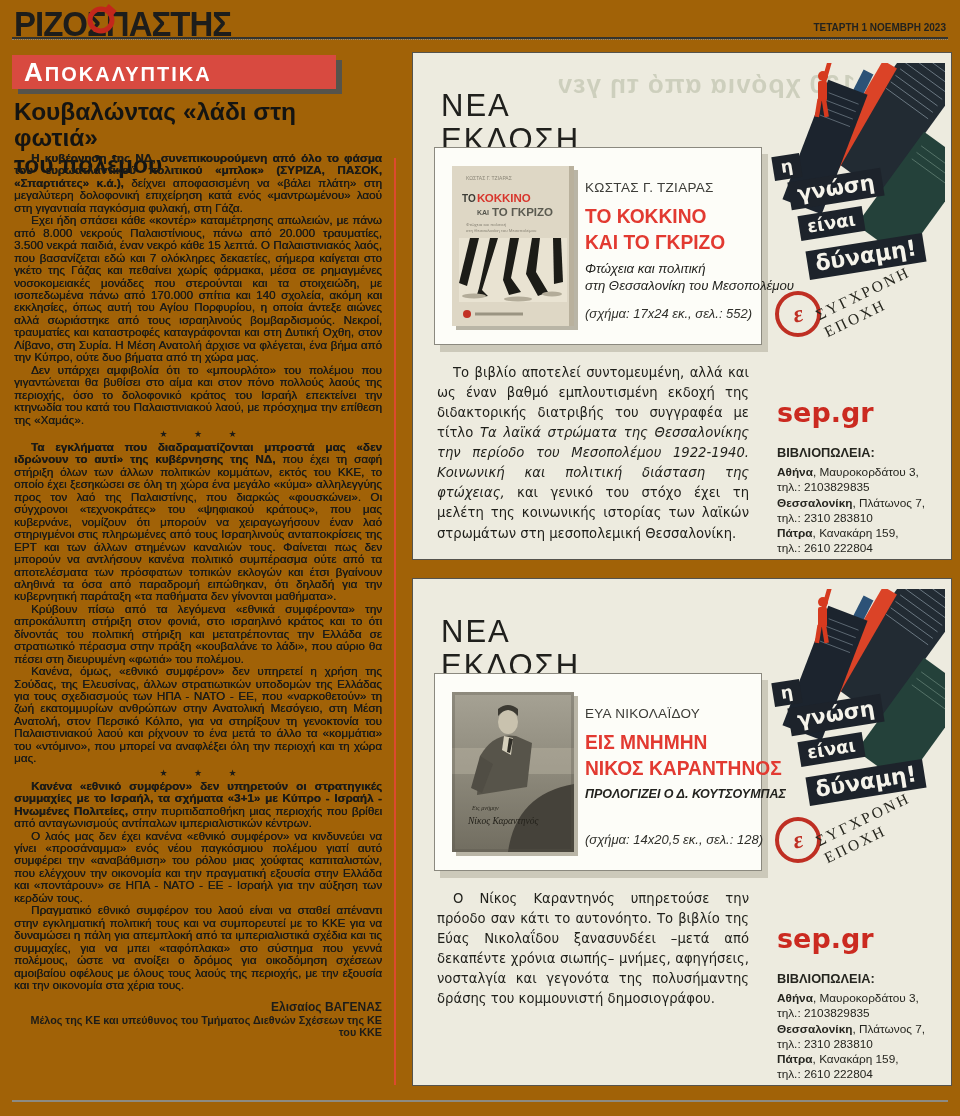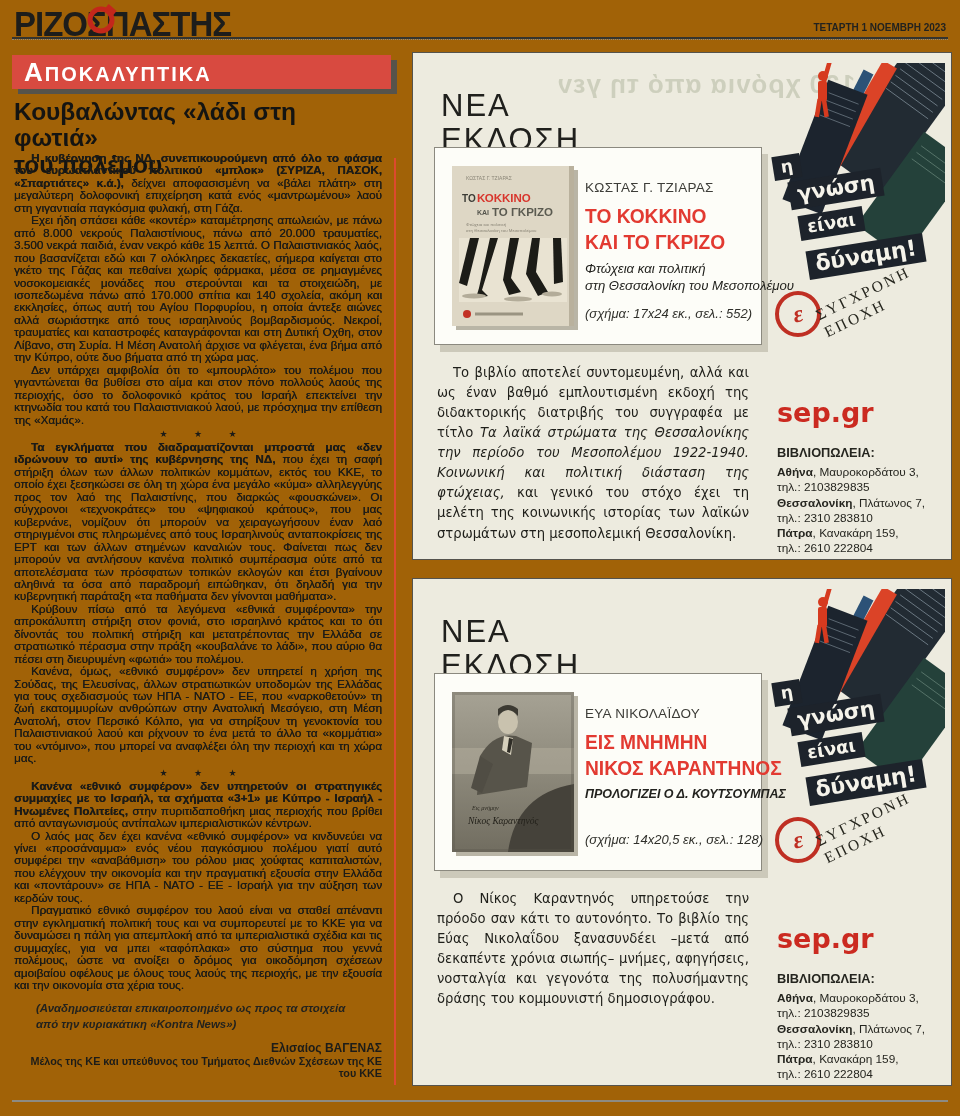--- a/index.html
+++ b/index.html
@@ -6,21 +6,21 @@
   body{background:#e8e6df;}
   .page{position:relative;width:960px;height:1116px;background:#a16207;overflow:hidden;
         font-family:"Liberation Sans",sans-serif;color:#1a1a18;}
   
   .masthead{position:absolute;left:14px;top:4px;font-size:33px;font-weight:900;
             letter-spacing:-1px;color:#1d1d1b;transform:scaleY(1.06);transform-origin:left top;z-index:1;}
   .m-emblem{position:absolute;left:82px;top:-2px;z-index:2;}
   .m-date{position:absolute;right:14px;top:22px;font-size:10px;font-weight:700;color:#22221f;}
   .m-rule{position:absolute;left:12px;right:12px;top:37px;height:0;border-top:2px solid #35342f;border-bottom:1px dotted #8b897f;}
   
-  .banner{position:absolute;left:12px;top:55px;width:379px;height:34px;background:#d84a40;
+  .banner{position:absolute;left:12px;top:55px;width:324px;height:34px;background:#d84a40;
           box-shadow:6px 5px 0 #56534b;display:flex;align-items:center;padding-left:12px;box-sizing:border-box;z-index:1;text-align:center;}
   .banner span{color:#fff;font-weight:700;font-size:20px;letter-spacing:2px;}
   .banner span::first-letter{font-size:26px;}
   .a-title{position:absolute;left:14px;top:99px;width:372px;font-size:24.5px;font-weight:700;
            line-height:1.08;color:#141412;}
   .a-body{position:absolute;left:14px;top:152px;width:368px;}
   .a-body p{margin:0;text-indent:17px;font-size:11.7px;line-height:12.45px;text-align:justify;
             color:#1b1b18;text-shadow:0.25px 0 currentColor;}
   .a-body p b{font-weight:700;}
   .stars{text-align:center;font-size:9px;letter-spacing:12px;color:#1b1b18;padding:3px 0 2px 12px;}
@@ -103,24 +103,20 @@
         <p>Δεν υπάρχει αμφιβολία ότι το «μπουρλότο» του πολέμου που γιγαντώνεται θα βυθίσει στο αίμα και στον πόνο πολλούς λαούς της περιοχής, όσο το δολοφονικό κράτος του Ισραήλ επεκτείνει την κτηνωδία του κατά του Παλαιστινιακού λαού, με πρόσχημα την επίθεση της «Χαμάς».</p>
         <div class="stars">★ ★ ★</div>
         <p><b>Τα εγκλήματα που διαδραματίζονται μπροστά μας «δεν ιδρώνουν το αυτί» της κυβέρνησης της ΝΔ,</b> που έχει τη σαφή στήριξη όλων των άλλων πολιτικών κομμάτων, εκτός του ΚΚΕ, το οποίο έχει ξεσηκώσει σε όλη τη χώρα ένα μεγάλο «κύμα» αλληλεγγύης προς τον λαό της Παλαιστίνης, που διαρκώς «φουσκώνει». Οι σύγχρονοι «τεχνοκράτες» του «ψηφιακού κράτους», που μας κυβερνάνε, νομίζουν ότι μπορούν να χειραγωγήσουν έναν λαό στηριγμένοι στις πληρωμένες από τους Ισραηλινούς ανταποκρίσεις της ΕΡΤ και των άλλων στημένων καναλιών τους. Φαίνεται πως δεν μπορούν να αντλήσουν κανένα πολιτικό συμπέρασμα ούτε από τα αποτελέσματα των πρόσφατων τοπικών εκλογών και έτσι βγαίνουν αληθινά τα όσα από παραδρομή ειπώθηκαν, ότι δηλαδή για την κυβερνητική παράταξη «τα παθήματα δεν γίνονται μαθήματα».</p>
         <p>Κρύβουν πίσω από τα λεγόμενα «εθνικά συμφέροντα» την απροκάλυπτη στήριξη στον φονιά, στο ισραηλινό κράτος και το ότι δίνοντάς του πολιτική στήριξη και μετατρέποντας την Ελλάδα σε στρατιωτικό πέρασμα στην πράξη «κουβαλάνε το λάδι», που αύριο θα πέσει στη διευρυμένη «φωτιά» του πολέμου.</p>
         <p>Κανένα, όμως, «εθνικό συμφέρον» δεν υπηρετεί η χρήση της Σούδας, της Ελευσίνας, άλλων στρατιωτικών υποδομών της Ελλάδας για τους σχεδιασμούς των ΗΠΑ - ΝΑΤΟ - ΕΕ, που «ναρκοθετούν» τη ζωή εκατομμυρίων ανθρώπων στην Ανατολική Μεσόγειο, στη Μέση Ανατολή, στον Περσικό Κόλπο, για να στηρίξουν τη γενοκτονία του Παλαιστινιακού λαού και ρίχνουν το ένα μετά το άλλο τα «κομμάτια» του «ντόμινο», που μπορεί να αναφλέξει όλη την περιοχή και τη χώρα μας.</p>
         <div class="stars">★ ★ ★</div>
         <p><b>Κανένα «εθνικό συμφέρον» δεν υπηρετούν οι στρατηγικές συμμαχίες με το Ισραήλ, τα σχήματα «3+1» με Κύπρο - Ισραήλ - Ηνωμένες Πολιτείες,</b> στην πυριτιδαποθήκη μιας περιοχής που βρίθει από ανταγωνισμούς αντίπαλων ιμπεριαλιστικών κέντρων.</p>
         <p>Ο λαός μας δεν έχει κανένα «εθνικό συμφέρον» να κινδυνεύει να γίνει «προσάναμμα» ενός νέου παγκόσμιου πολέμου γιατί αυτό συμφέρει την «αναβάθμιση» του ρόλου μιας χούφτας καπιταλιστών, που ελέγχουν την οικονομία και την πραγματική εξουσία στην Ελλάδα και «ποντάρουν» σε ΗΠΑ - ΝΑΤΟ - ΕΕ - Ισραήλ για την αύξηση των κερδών τους.</p>
         <p>Πραγματικό εθνικό συμφέρον του λαού είναι να σταθεί απέναντι στην εγκληματική πολιτική τους και να συμπορευτεί με το ΚΚΕ για να δυναμώσει η πάλη για απεμπλοκή από τα ιμπεριαλιστικά σχέδια και τις συμμαχίες, για να μπει «ταφόπλακα» στο σύστημα που γεννά πολέμους, ώστε να ανοίξει ο δρόμος για οικοδόμηση σχέσεων αμοιβαίου οφέλους με όλους τους λαούς της περιοχής, με την εξουσία και την οικονομία στα χέρια τους.</p>
       </div>
-    <div class="a-note">
-      <span>(Αναδημοσιεύεται επικαιροποιημένο ως προς τα στοιχεία</span><br>
-      <span>από την κυριακάτικη «Kontra News»)</span>
-    </div>
     <div class="a-byline">Ελισαίος ΒΑΓΕΝΑΣ</div>
     <div class="a-role">Μέλος της ΚΕ και υπεύθυνος του Τμήματος Διεθνών Σχέσεων της ΚΕ του ΚΚΕ</div>
   </div>
 
   <div class="divider"></div>
 
   <div class="adbox b1">
     <div class="ghost">για τα 120 χρόνια από τη γεν</div>
     <div class="nea">
       <span>ΝΕΑ</span>

